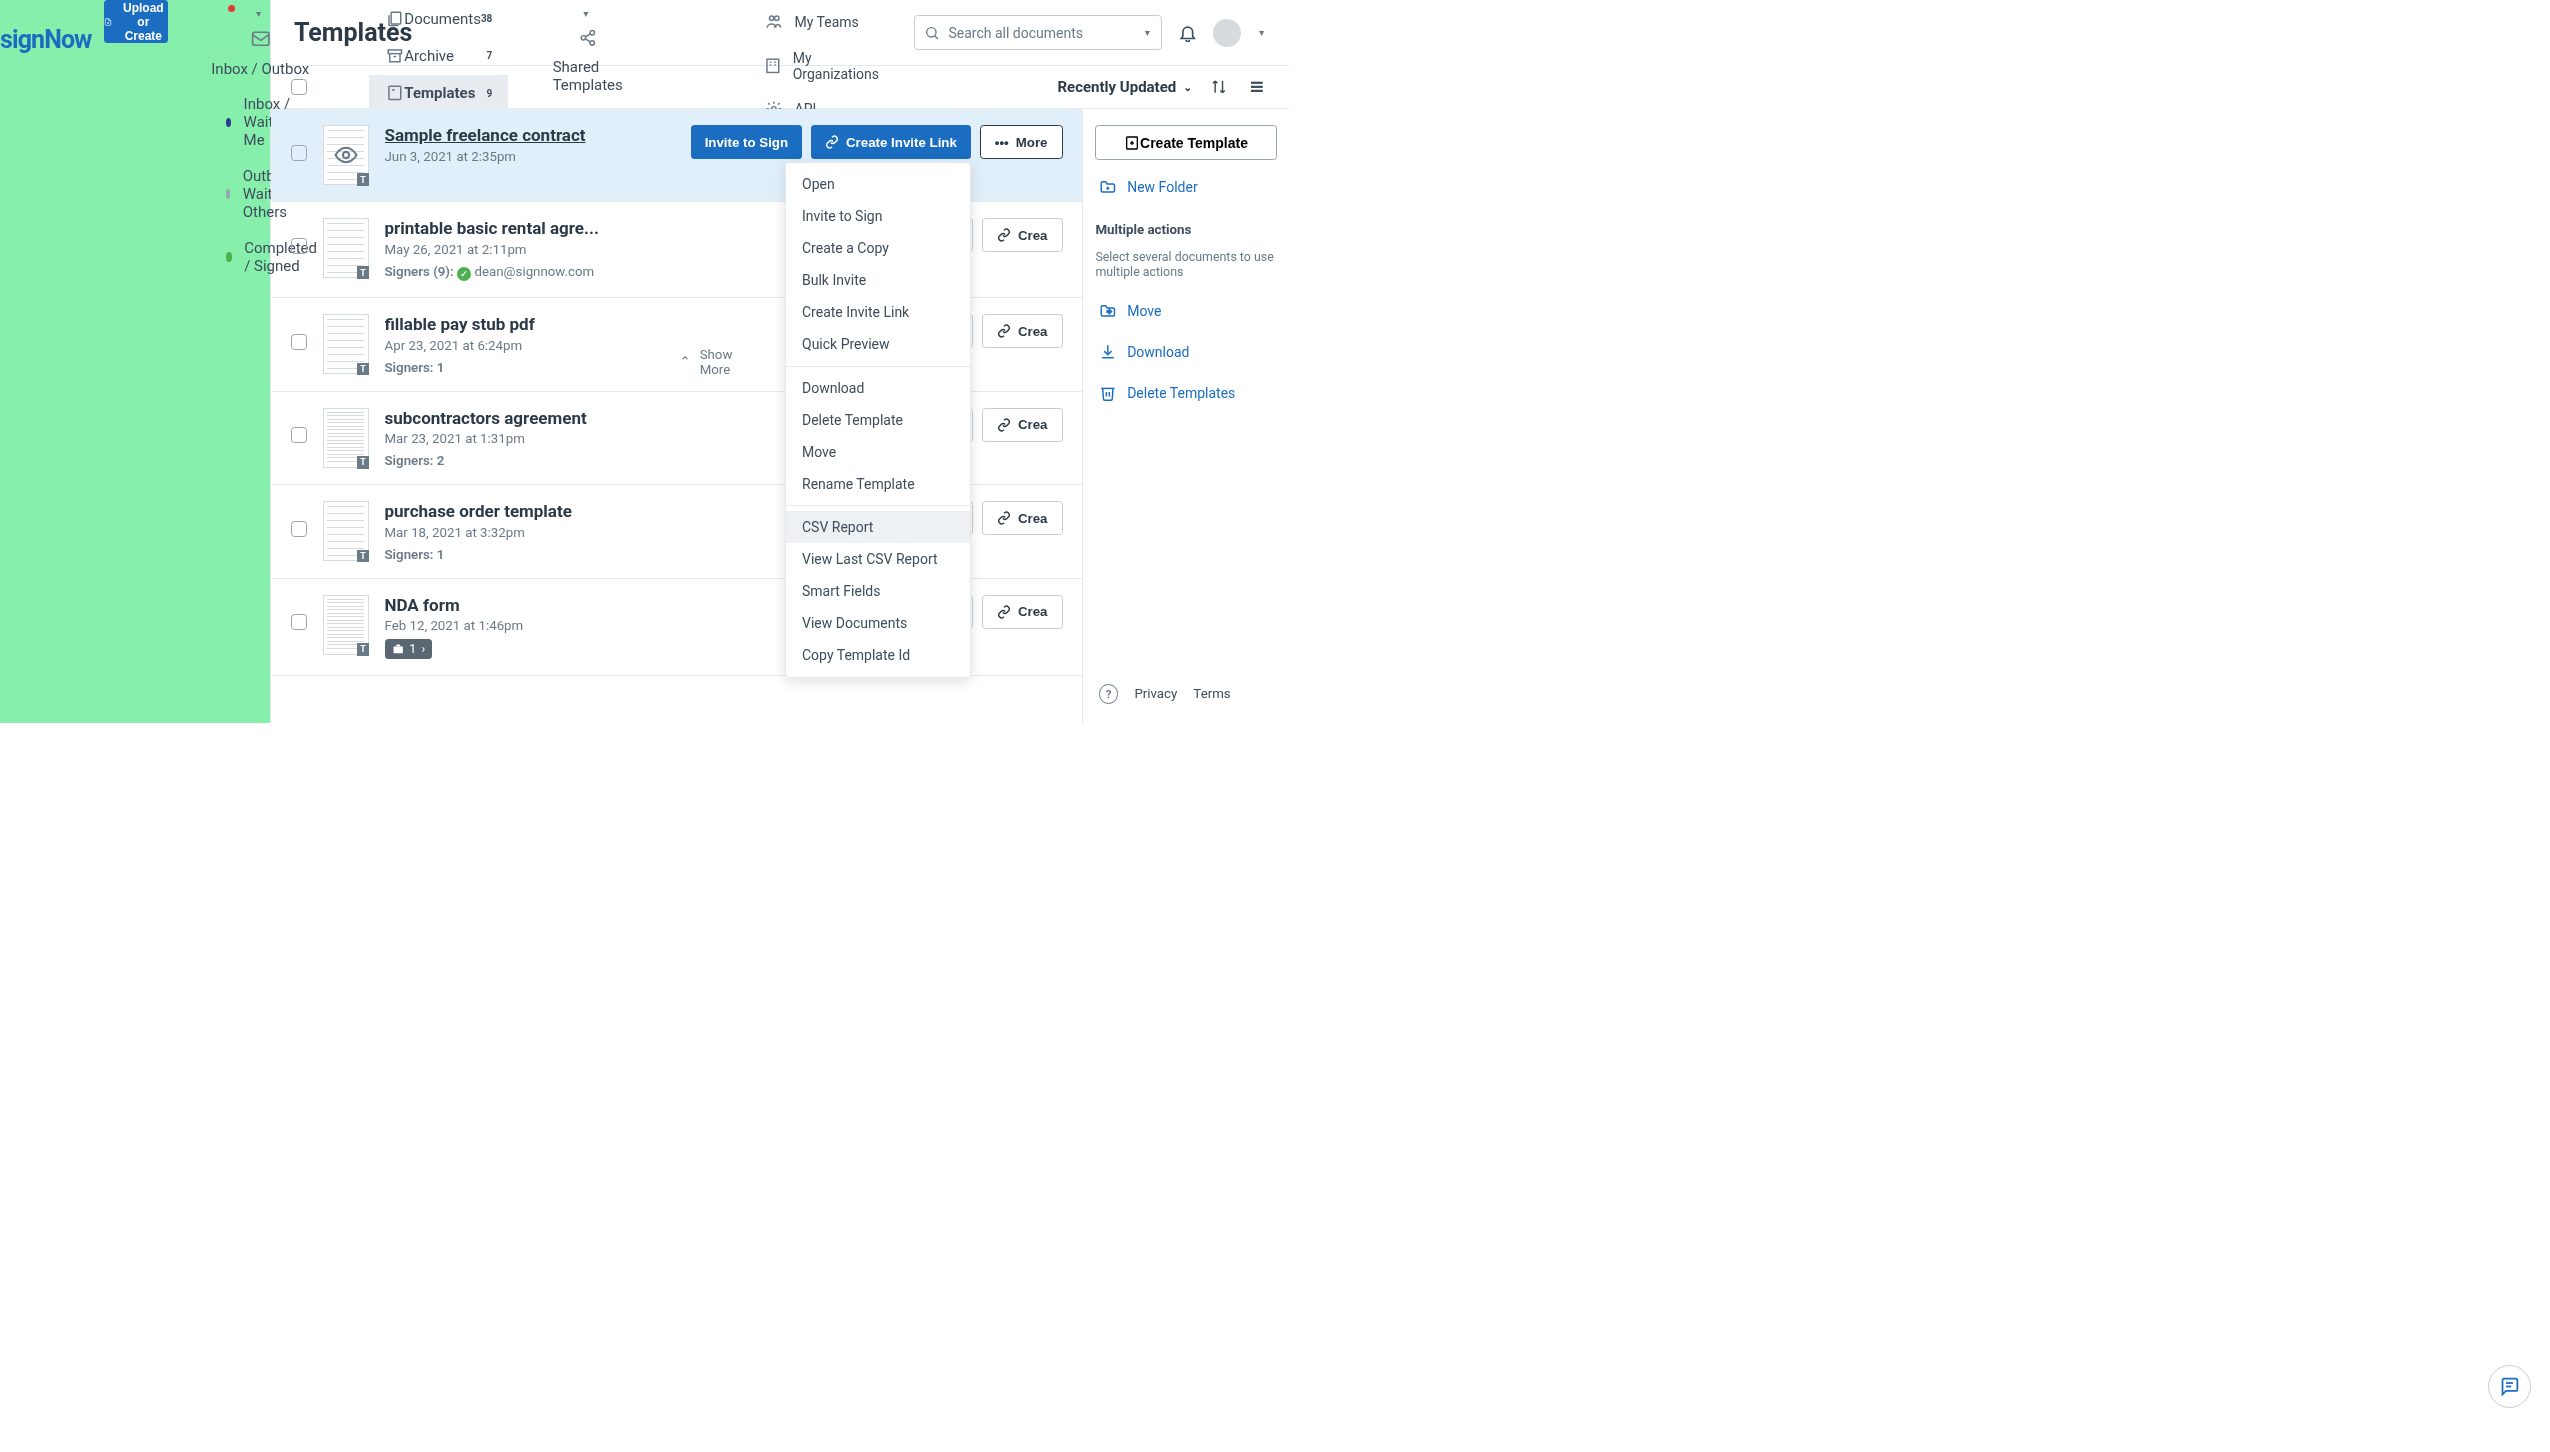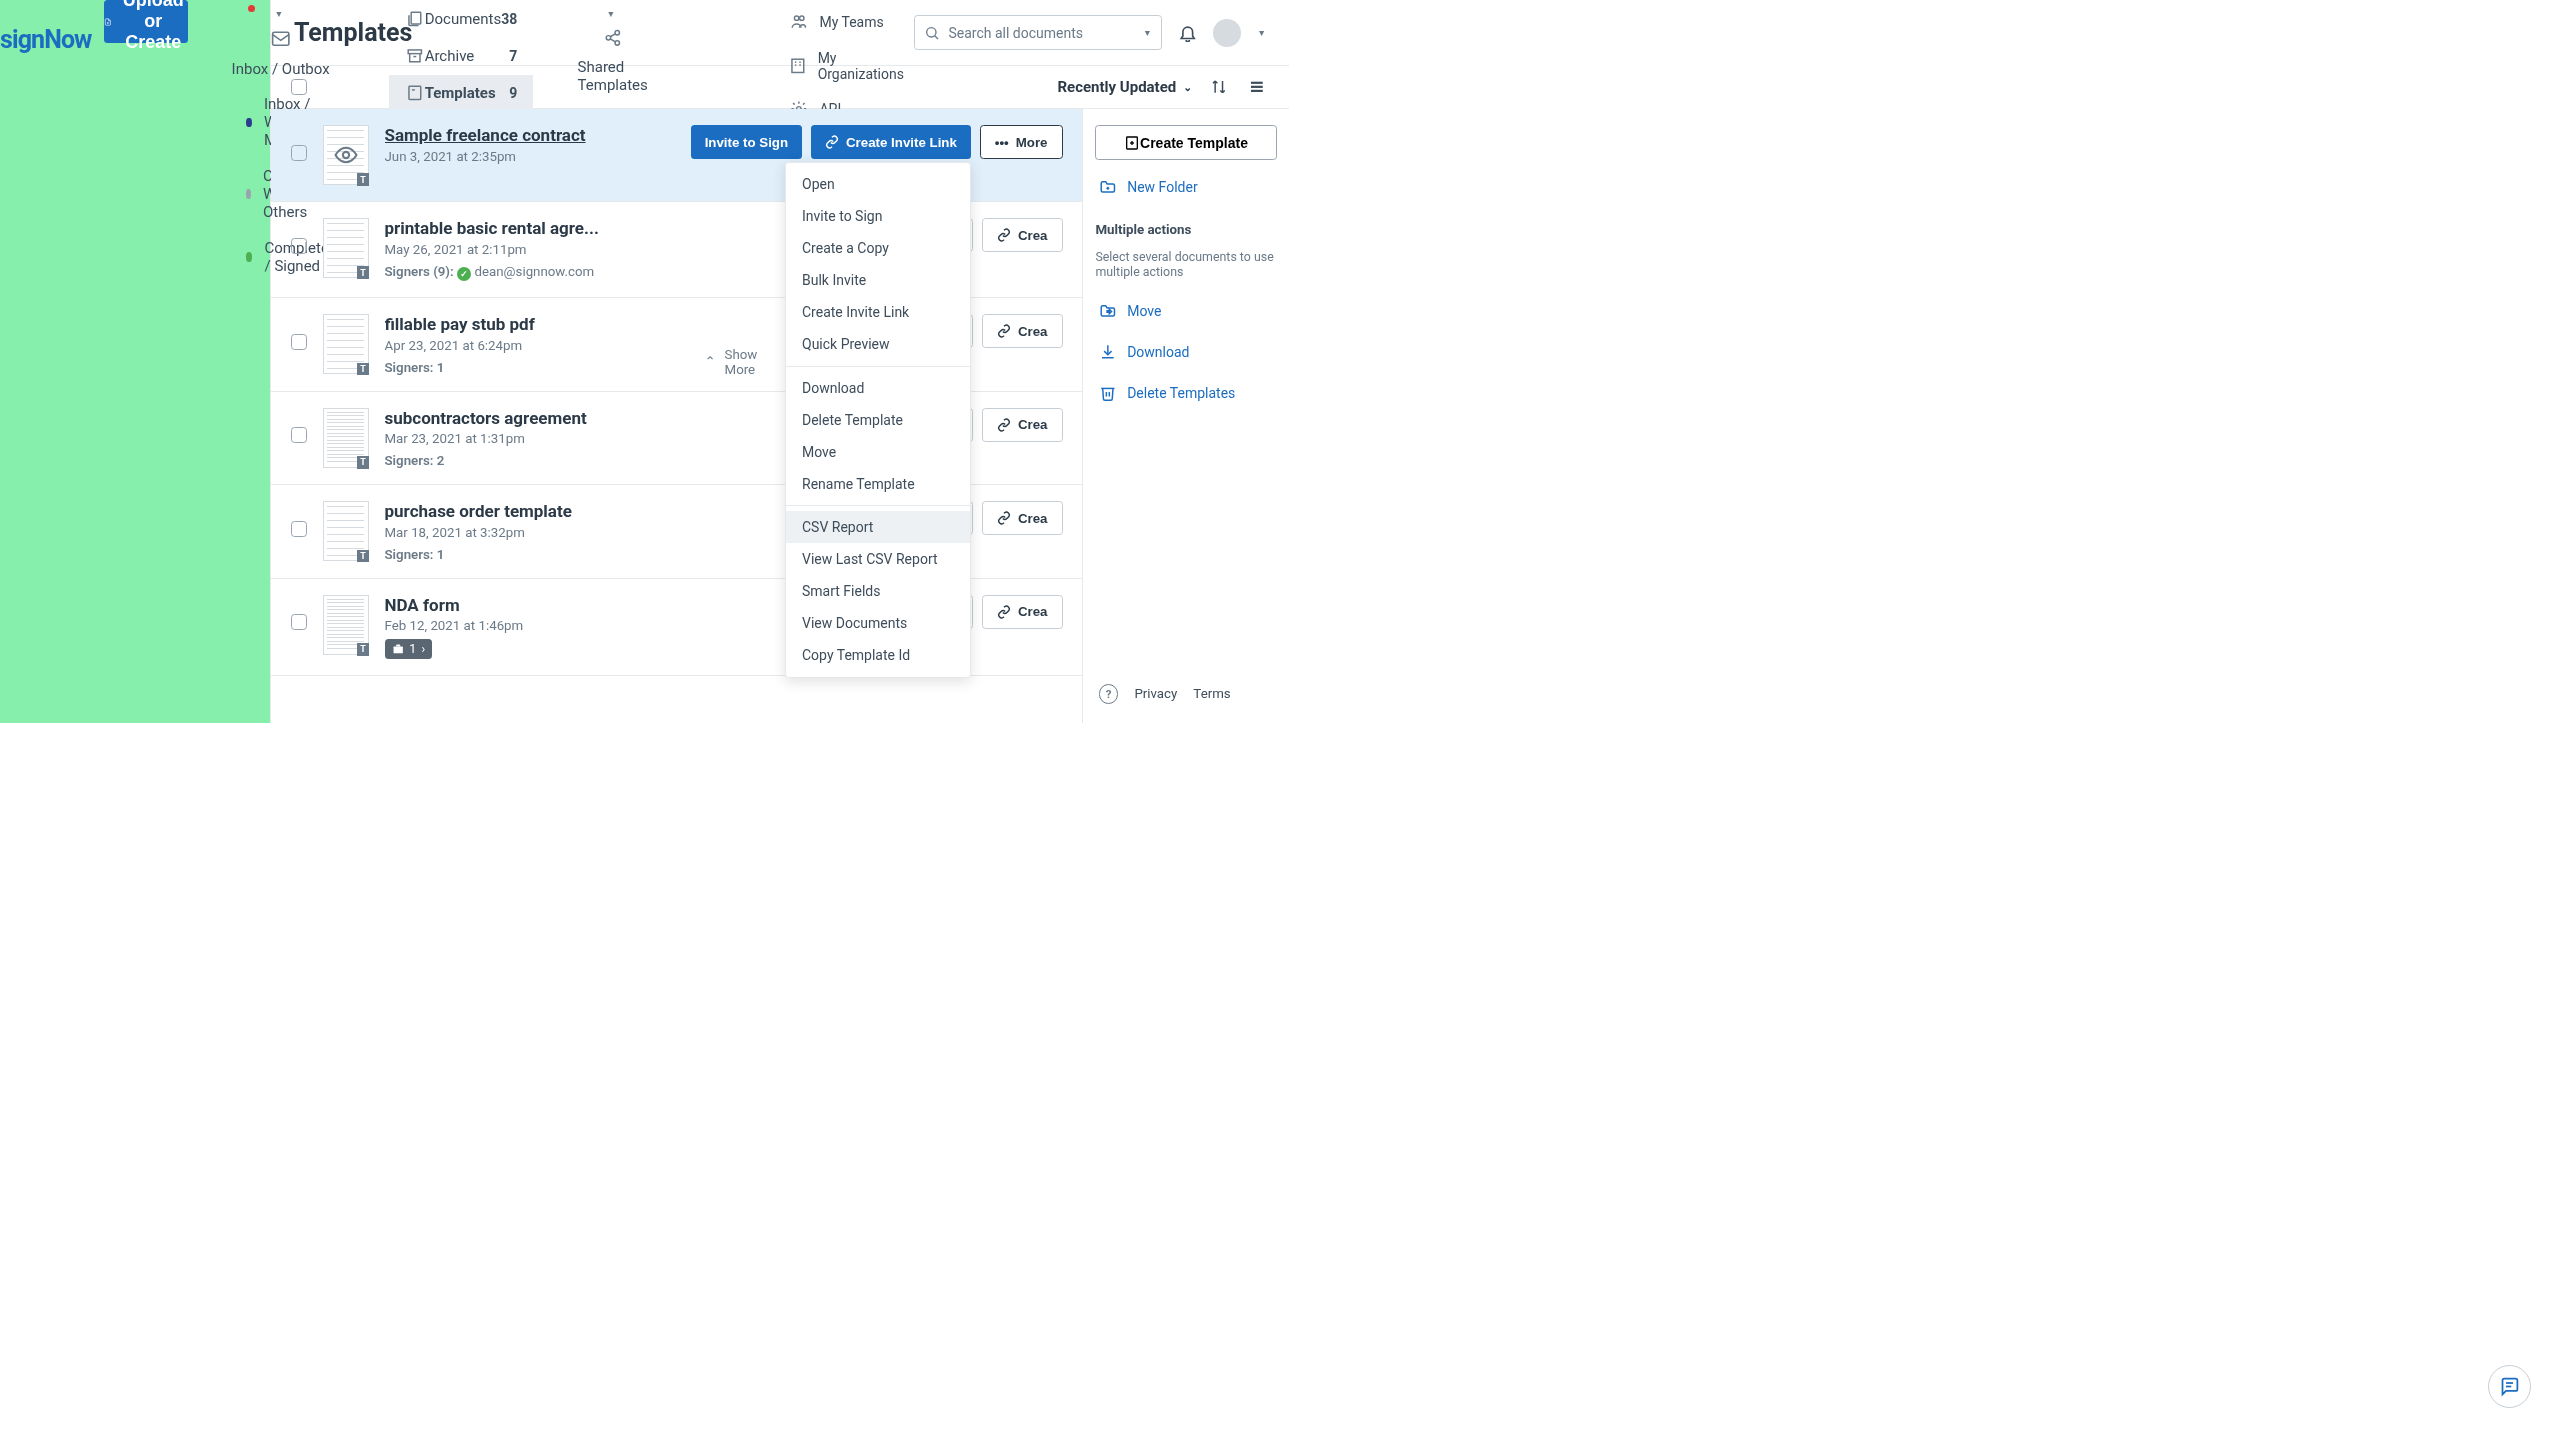--- a/index.html
+++ b/index.html
@@ -3,30 +3,30 @@
 <meta charset="utf-8">
 <style>
 * { margin: 0; padding: 0; box-sizing: border-box; }
 body { font-family: -apple-system, BlinkMacSystemFont, "Segoe UI", Roboto, sans-serif; background: #fff; color: #3e4d5b; width: 1289px; height: 723px; overflow: hidden; }
 .app { display: flex; height: 100%; }
 
 
 .sidebar { width: 271px; background: #86efac; border-right: 0.9px solid #e6e9ec; display: flex; }
 .logo { text-align: center; padding: 25px 0 17.7px; }
 .logo-text { font-size: 25px; font-weight: 700; color: #1b6dc1; letter-spacing: -0.9px; }
-.upload-btn { margin: 0 12.4px 16px; background: #1b6dc1; color: #fff; border: none; border-radius: 3.5px; height: 43px; font-size: 18px; font-weight: 600; display: flex; align-items: center; justify-content: center; gap: 7px; cursor: pointer; }
+.upload-btn { margin: 0 12.4px 16px; background: #1b6dc1; color: #fff; border: none; border-radius: 3.5px; height: 43px; font-size: 12px; font-weight: 600; display: flex; align-items: center; justify-content: center; gap: 7px; cursor: pointer; }
 .side-section { padding: 0 3.5px; }
 .side-item { display: flex; align-items: center; padding: 8.9px 16px; font-size: 15px; cursor: pointer; position: relative; color: #3e4d5b; }
 .side-item.main { font-weight: 400; gap: 10.6px; }
 .side-item .chev { font-size: 8.9px; color: #6b7a88; margin-right: 3.5px; }
 .side-item .dot { width: 9.7px; height: 9.7px; border-radius: 50%; margin-right: 12.4px; margin-left: 26.6px; }
 .side-item .dot.blue { background: #2c3d8f; }
 .side-item .dot.gray { background: #9aa4ae; }
 .side-item .dot.green { background: #4caf50; }
-.side-item .count { margin-left: auto; font-weight: 700; font-size: 14px; }
+.side-item .count { margin-left: auto; font-weight: 700; font-size: 10px; }
 .side-item.active { background: #e8ecf0; font-weight: 700; }
 .side-item .icon { width: 19.5px; height: 19.5px; display: flex; align-items: center; justify-content: center; color: #6b7a88; }
 .red-dot { position: absolute; top: 5.3px; left: 44px; width: 7px; height: 7px; background: #e53935; border-radius: 50%; }
 .divider { height: 0.9px; background: #e6e9ec; margin: 7px 12.4px; }
 .show-more { padding: 10.6px 16px; font-size: 13.3px; color: #6b7a88; display: flex; align-items: center; gap: 8.9px; cursor: pointer; }
 .footer-items { padding: 3.5px 0; }
 .footer-items .side-item { font-size: 14px; gap: 10.6px; }
 
 
 .main { flex: 1; display: flex; flex-direction: column; }

